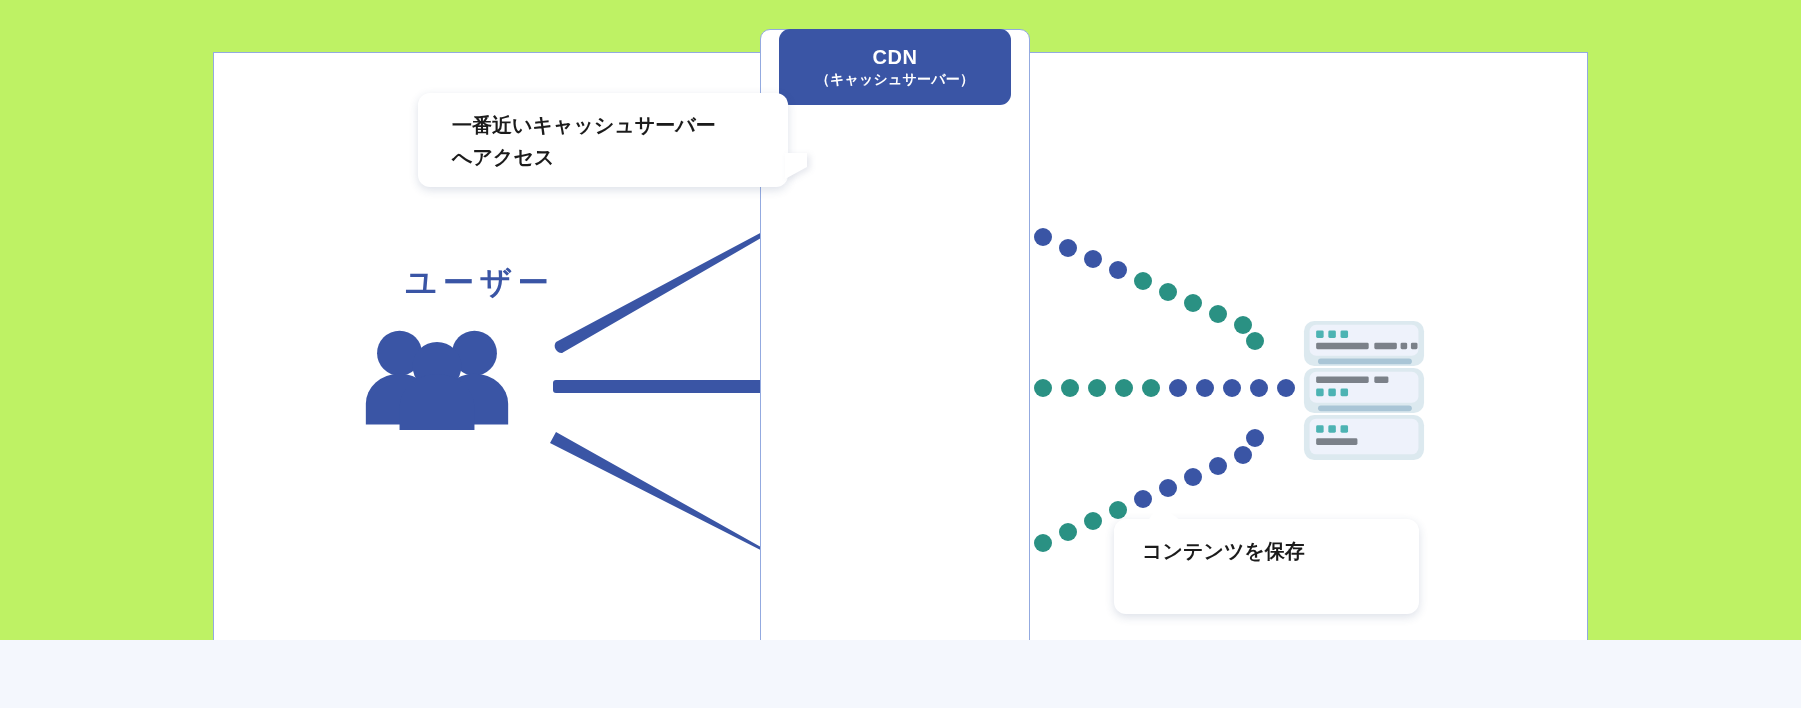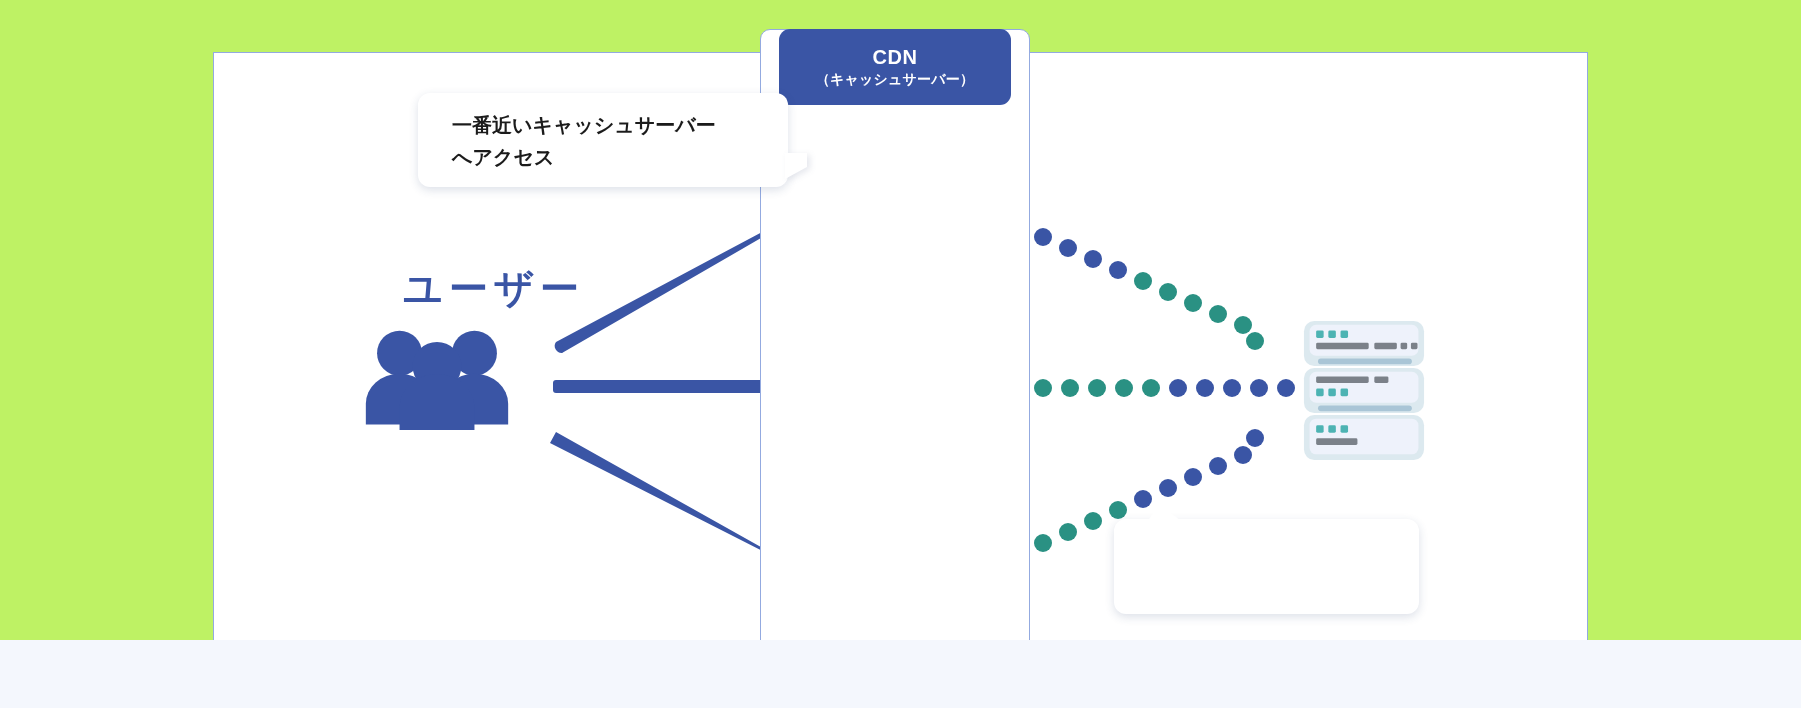--- a/index.html
+++ b/index.html
@@ -58,26 +58,26 @@
     font-weight: bold;
     line-height: 1.28;
     box-sizing: border-box;
   }
   .cdn-badge .l1 { font-size: 20px; letter-spacing: 0.5px; }
   .cdn-badge .l2 { font-size: 14px; letter-spacing: 0.2px; }
 
   
   .label-user {
     position: absolute;
-    left: 344px;
+    left: 330px;
     top: 262px;
     width: 300px;
     text-align: center;
     color: #3a55a5;
-    font-size: 39px;
+    font-size: 31px;
     font-weight: bold;
     letter-spacing: 6px;
   }
   .label-web {
     position: absolute;
     left: 1200px;
     top: 262px;
     width: 320px;
     text-align: center;
     color: #3a55a5;
@@ -275,16 +275,17 @@
 
   <div class="label-user">ユーザー</div>
 
   <div class="bubble" id="bubble-nearest">
     <div>一番近いキャッシュサーバー</div>
     <div>へアクセス</div>
     <span class="tail"></span>
   </div>
 
   <div class="bubble" id="bubble-store">
+    <div>コンテンツを保存</div>
     <span class="tail"></span>
   </div>
 
 </div>
 
 </body></html>

